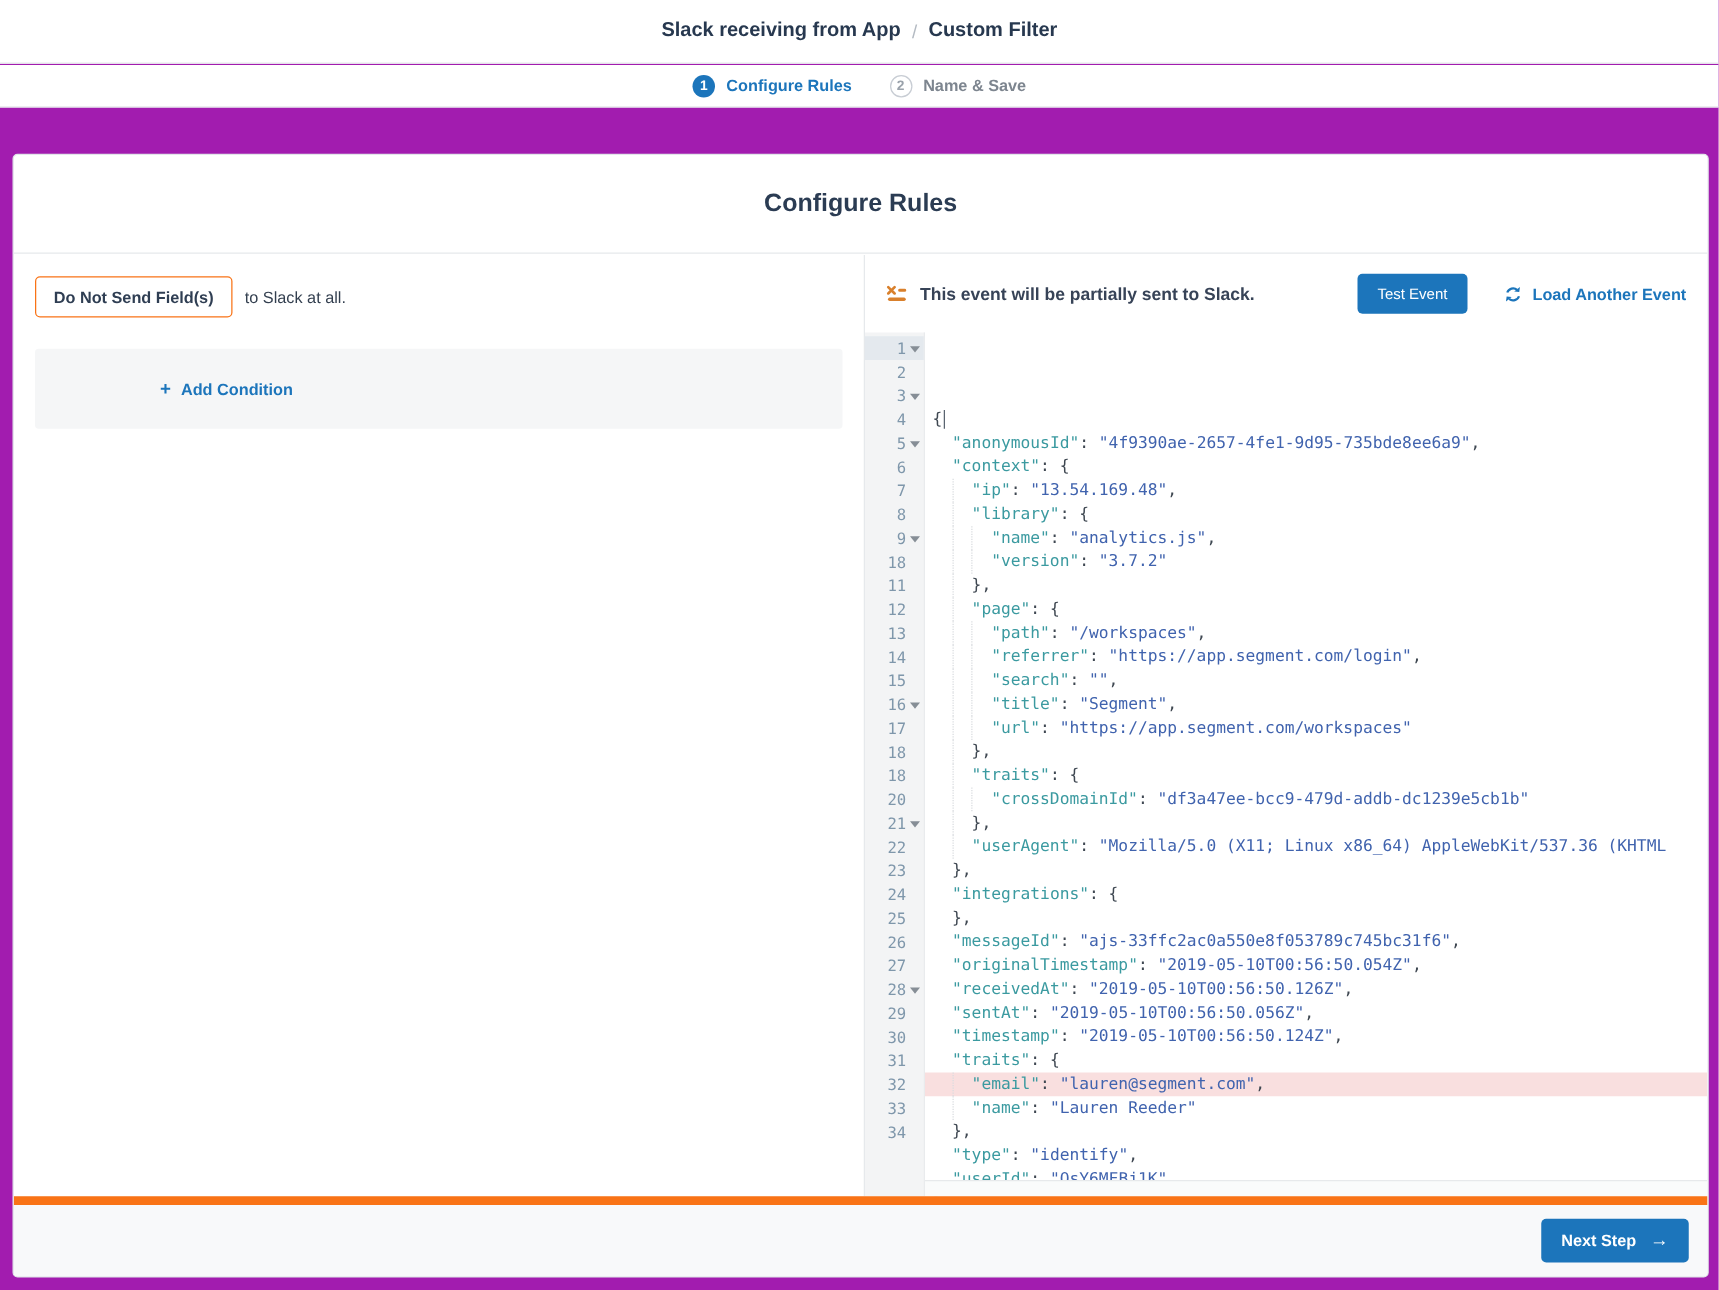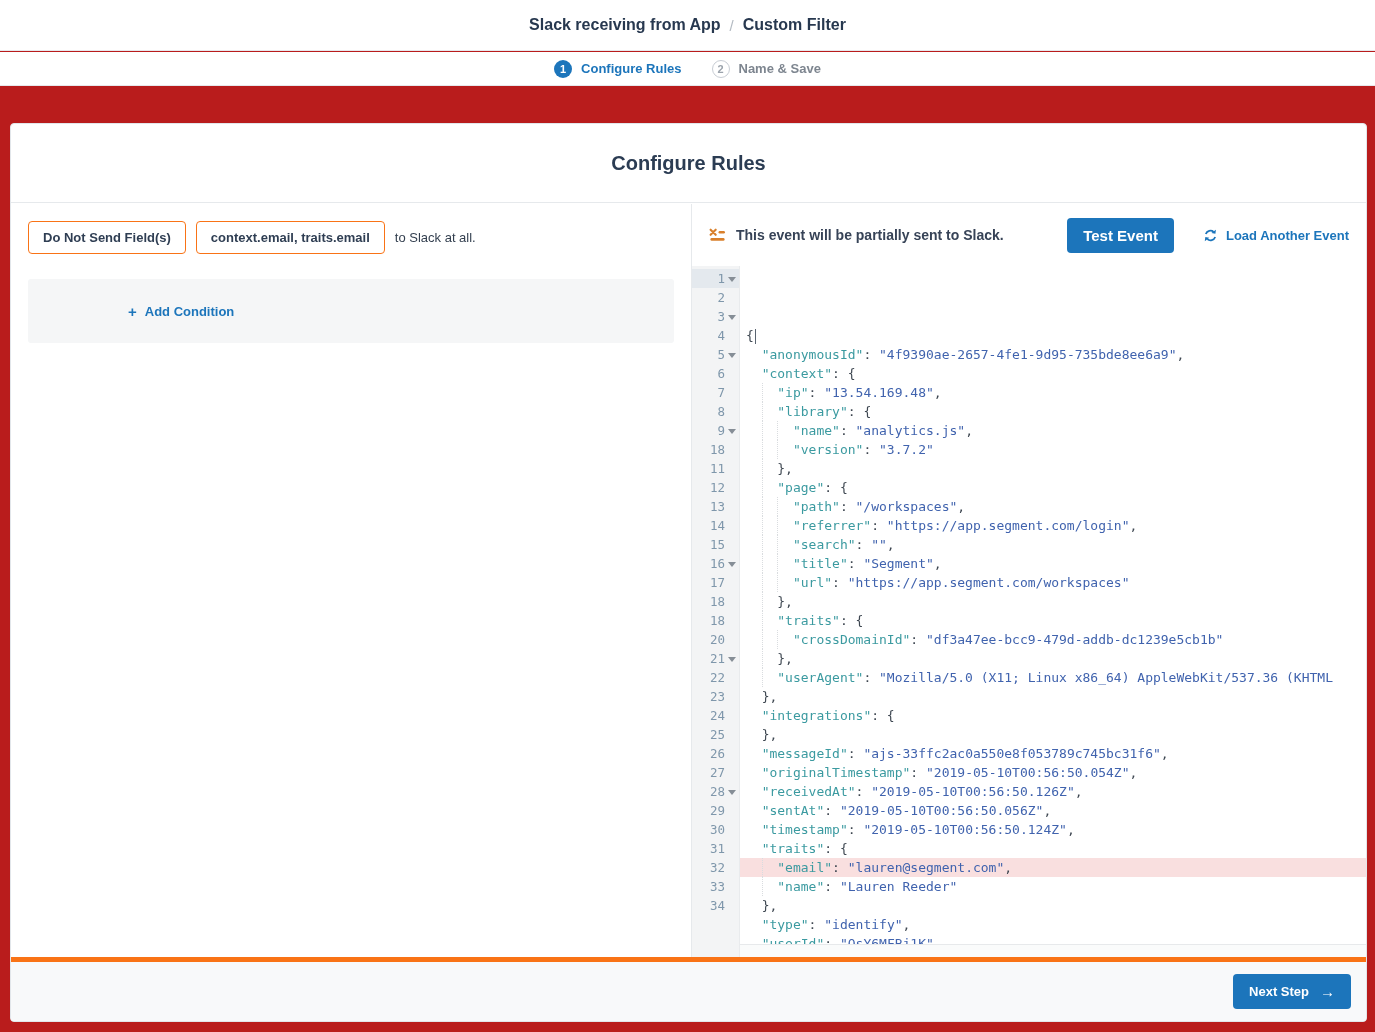--- a/index.html
+++ b/index.html
@@ -1,17 +1,17 @@
 <!DOCTYPE html>
 <html><head>
 <meta charset="utf-8">
 <style>
   * { margin:0; padding:0; box-sizing:border-box; }
   html,body { background:#f7f8fb; }
-  .page { position:relative; width:1375px; height:1032px; background:#b91c1c;
+  .page { position:relative; width:1375px; height:1032px; background:#a21caf;
           font-family:"Liberation Sans", sans-serif; color:#34435a; overflow:hidden; }
 
   
   .topbar { position:absolute; top:0; left:0; width:100%; height:51px; background:#fff;
             border-bottom:1px solid #e6e8ec; display:flex; align-items:center; justify-content:center; gap:9px; }
   .topbar .crumb { font-size:16px; font-weight:700; color:#27384f; }
   .topbar .sep { font-size:15px; color:#b3bac2; font-weight:400; }
 
   
   .stepper { position:absolute; top:52px; left:0; width:100%; height:34px; background:#fff;
@@ -40,21 +40,21 @@
   .add-box { margin-top:25px; height:64px; background:#f5f6f7; border-radius:3px;
              display:flex; align-items:center; padding-left:100px; }
   .add-link { display:flex; align-items:center; gap:8px; color:#1c75bb; font-size:13px; font-weight:700; cursor:pointer; }
   .add-plus { font-size:15px; font-weight:700; }
 
   
   .event-col { flex:1; border-left:1px solid #e6e9ec; display:flex; flex-direction:column; min-width:0; }
   .event-toolbar { height:62px; display:flex; align-items:center; padding:0 17px; gap:10px; flex:none; }
   .event-status { font-size:14px; font-weight:700; color:#374357; margin-right:auto; }
   .test-btn { background:#1c75bb; color:#fff; border:none; border-radius:4px; padding:9px 16px;
-              font-size:15px; font-weight:700; cursor:pointer; margin-right:19px; font-family:inherit; }
+              font-size:12px; font-weight:400; cursor:pointer; margin-right:19px; font-family:inherit; }
   .load-link { display:flex; align-items:center; gap:8px; color:#1c75bb; font-size:13px; font-weight:700; cursor:pointer; white-space:nowrap; }
 
   
   .editor { flex:1; display:flex; font-family:"DejaVu Sans Mono", monospace; font-size:13px; line-height:19px; min-height:0; }
   .gutter { width:48px; background:#f3f4f5; border-right:1px solid #e9ebed; padding-top:3px; flex:none; }
   .grow { position:relative; height:19px; text-align:right; padding-right:14px; color:#7f97ab; font-size:12.5px; }
   .grow.act { background:#e4e9ee; }
   .fold { position:absolute; right:3px; top:8px; width:0; height:0;
           border-left:4px solid transparent; border-right:4px solid transparent; border-top:5px solid #868e96; cursor:pointer; }
   .codecol { flex:1; position:relative; padding-top:3px; overflow:hidden; white-space:pre; min-width:0; }
@@ -63,21 +63,21 @@
   .iu { display:inline-block; width:2ch; height:19px; vertical-align:top; }
   .iu.g { border-left:1px dotted #d9dcdf; }
   .tk-p { color:#3e4751; }
   .tk-k { color:#3b9aa0; }
   .tk-s { color:#4063ae; }
   .cursor { display:inline-block; width:0; height:15px; border-left:1.5px solid #5a6470; vertical-align:middle; margin-left:1px; }
   .hscroll { position:absolute; left:0; right:0; bottom:0; height:13px; background:#fafbfb; border-top:1px solid #e7e9eb; }
 
   
   .card-foot { position:absolute; left:0; right:0; bottom:0; height:64px; background:#f8f9fa;
-               border-top:5px solid #f97316; display:flex; align-items:center; justify-content:flex-end; padding-right:15px; }
+               border-top:7px solid #f97316; display:flex; align-items:center; justify-content:flex-end; padding-right:15px; }
   .next-btn { background:#1c75bb; color:#fff; border:none; border-radius:4px; padding:10px 16px;
               font-size:13px; font-weight:700; cursor:pointer; display:flex; align-items:center; gap:11px; font-family:inherit; }
   .next-arrow { font-size:15px; line-height:1; }
 </style>
 </head>
 <body>
 
 <div class="page">
 
   <div class="topbar">
@@ -100,21 +100,20 @@
   <div class="card">
     <div class="card-head">
       <div class="card-title">Configure Rules</div>
     </div>
 
     <div class="card-body">
 
       <div class="rules-col">
         <div class="rule-row">
           <button class="chip-btn">Do Not Send Field(s)</button>
-          <button class="chip-btn">context.email, traits.email</button>
           <span class="rule-suffix">to Slack at all.</span>
         </div>
         <div class="add-box">
           <span class="add-link">
             <span class="add-plus">+</span>
             <span>Add Condition</span>
           </span>
         </div>
       </div>
 

